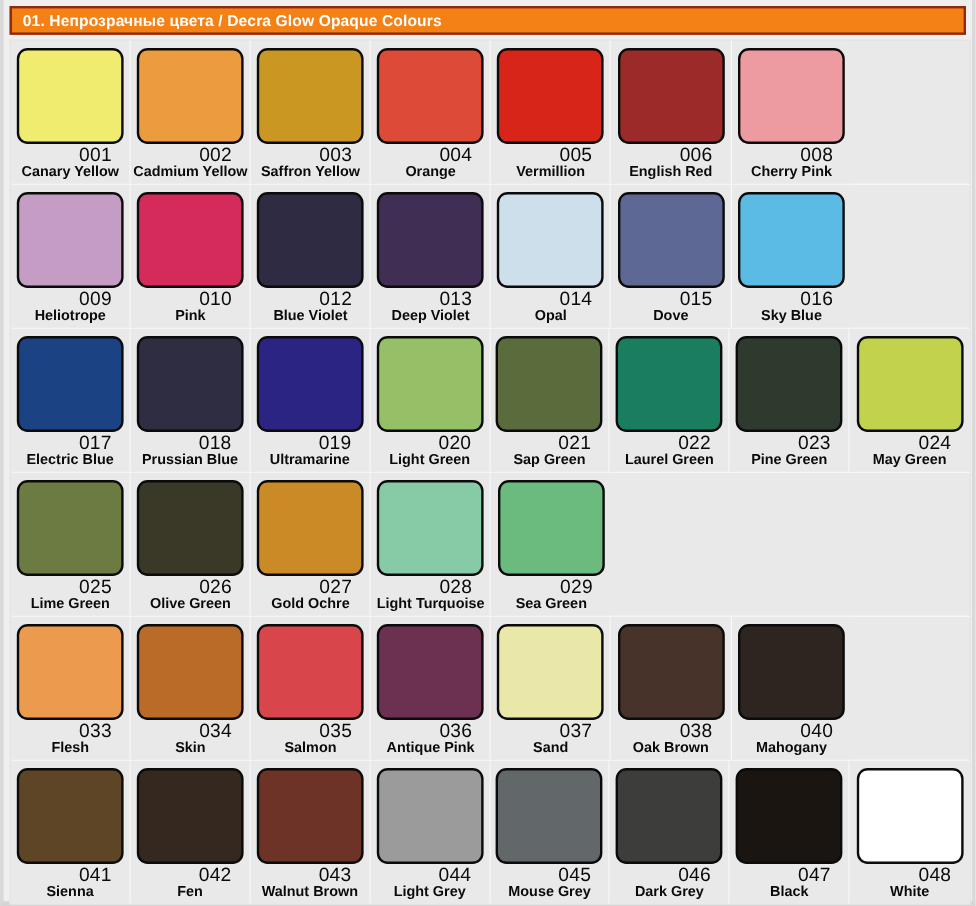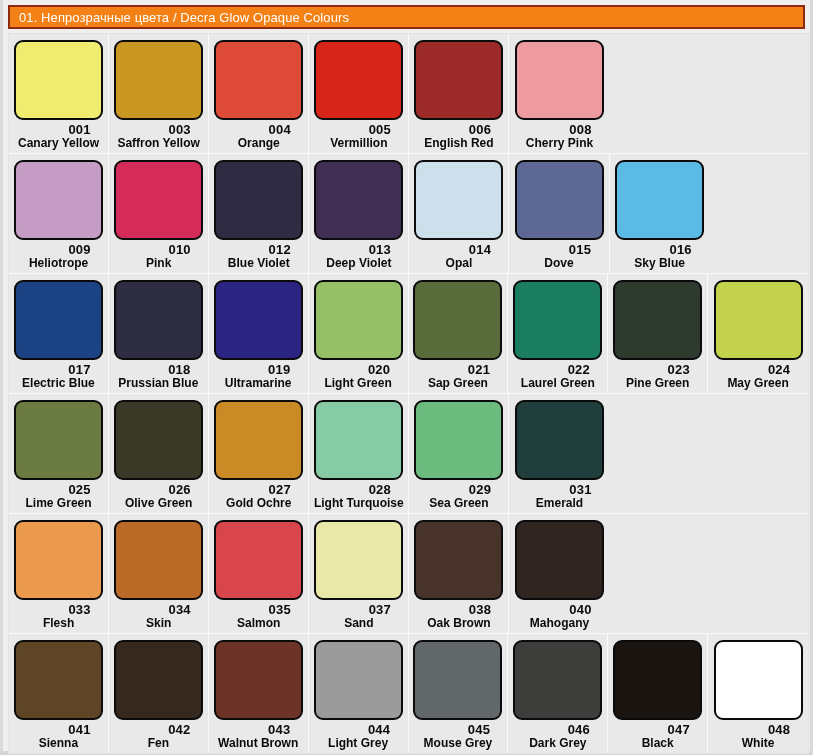--- a/index.html
+++ b/index.html
@@ -30,21 +30,21 @@
     border: 2px solid #8F2A10;
     box-sizing: border-box;
     display: flex;
     align-items: center;
     padding-left: 9px;
     margin-bottom: 4px;
   }
   #header-title {
     color: #FFFFFF;
     font-size: 13px;
-    font-weight: normal;
+    font-weight: bold;
     letter-spacing: 0.1px;
     white-space: nowrap;
   }
   #grid {
     background: #E9E9E9;
     border: 1px solid #E3E3E3;
     box-sizing: border-box;
     width: 801px;
   }
   .swatch-row {
@@ -67,22 +67,22 @@
   }
   .cell:last-child { border-right: none; }
   .chip {
     width: 89px;
     height: 80px;
     border: 2px solid #0B0B0B;
     border-radius: 9px;
     box-sizing: border-box;
   }
   .code {
-    font-size: 13px;
-    font-weight: bold;
+    font-size: 16px;
+    font-weight: normal;
     color: #0A0A0A;
     margin-top: 4px;
     line-height: 12px;
     letter-spacing: 0.2px;
     padding-left: 42px;
   }
   .cname {
     font-size: 12px;
     font-weight: bold;
     color: #0A0A0A;
@@ -101,20 +101,25 @@
   </div>
 
   <div id="grid">
       <div class="swatch-row">
         <div class="cell">
           <div class="chip" style="background: rgb(240, 236, 111);"></div>
           <div class="code">001</div>
           <div class="cname">Canary Yellow</div>
         </div>
         <div class="cell">
+          <div class="chip" style="background: rgb(236, 155, 62);"></div>
+          <div class="code">002</div>
+          <div class="cname">Cadmium Yellow</div>
+        </div>
+        <div class="cell">
           <div class="chip" style="background: rgb(203, 151, 35);"></div>
           <div class="code">003</div>
           <div class="cname">Saffron Yellow</div>
         </div>
         <div class="cell">
           <div class="chip" style="background: rgb(222, 74, 56);"></div>
           <div class="code">004</div>
           <div class="cname">Orange</div>
         </div>
         <div class="cell">
@@ -231,43 +236,43 @@
         <div class="cell">
           <div class="chip" style="background: rgb(135, 203, 166);"></div>
           <div class="code">028</div>
           <div class="cname">Light Turquoise</div>
         </div>
         <div class="cell">
           <div class="chip" style="background: rgb(107, 186, 126);"></div>
           <div class="code">029</div>
           <div class="cname">Sea Green</div>
         </div>
-        <div class="cell">
-          <div class="chip" style="background: rgb(32, 63, 60);"></div>
-          <div class="code">031</div>
-          <div class="cname">Emerald</div>
-        </div>
       </div>
       <div class="swatch-row">
         <div class="cell">
           <div class="chip" style="background: rgb(236, 155, 78);"></div>
           <div class="code">033</div>
           <div class="cname">Flesh</div>
         </div>
         <div class="cell">
           <div class="chip" style="background: rgb(187, 107, 40);"></div>
           <div class="code">034</div>
           <div class="cname">Skin</div>
         </div>
         <div class="cell">
           <div class="chip" style="background: rgb(216, 69, 74);"></div>
           <div class="code">035</div>
           <div class="cname">Salmon</div>
         </div>
         <div class="cell">
+          <div class="chip" style="background: rgb(108, 48, 80);"></div>
+          <div class="code">036</div>
+          <div class="cname">Antique Pink</div>
+        </div>
+        <div class="cell">
           <div class="chip" style="background: rgb(233, 232, 168);"></div>
           <div class="code">037</div>
           <div class="cname">Sand</div>
         </div>
         <div class="cell">
           <div class="chip" style="background: rgb(72, 51, 42);"></div>
           <div class="code">038</div>
           <div class="cname">Oak Brown</div>
         </div>
         <div class="cell">

